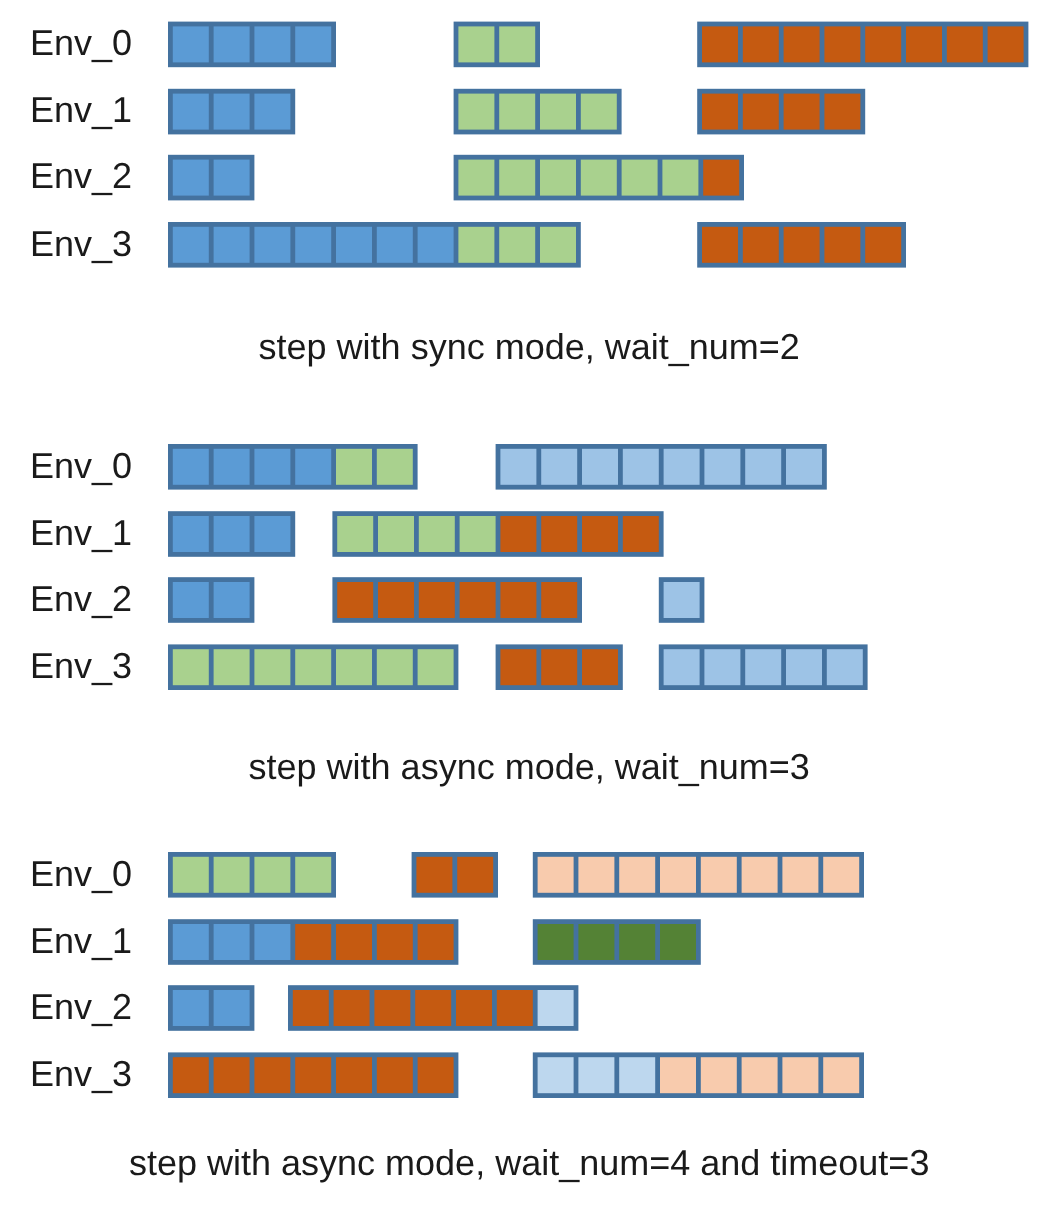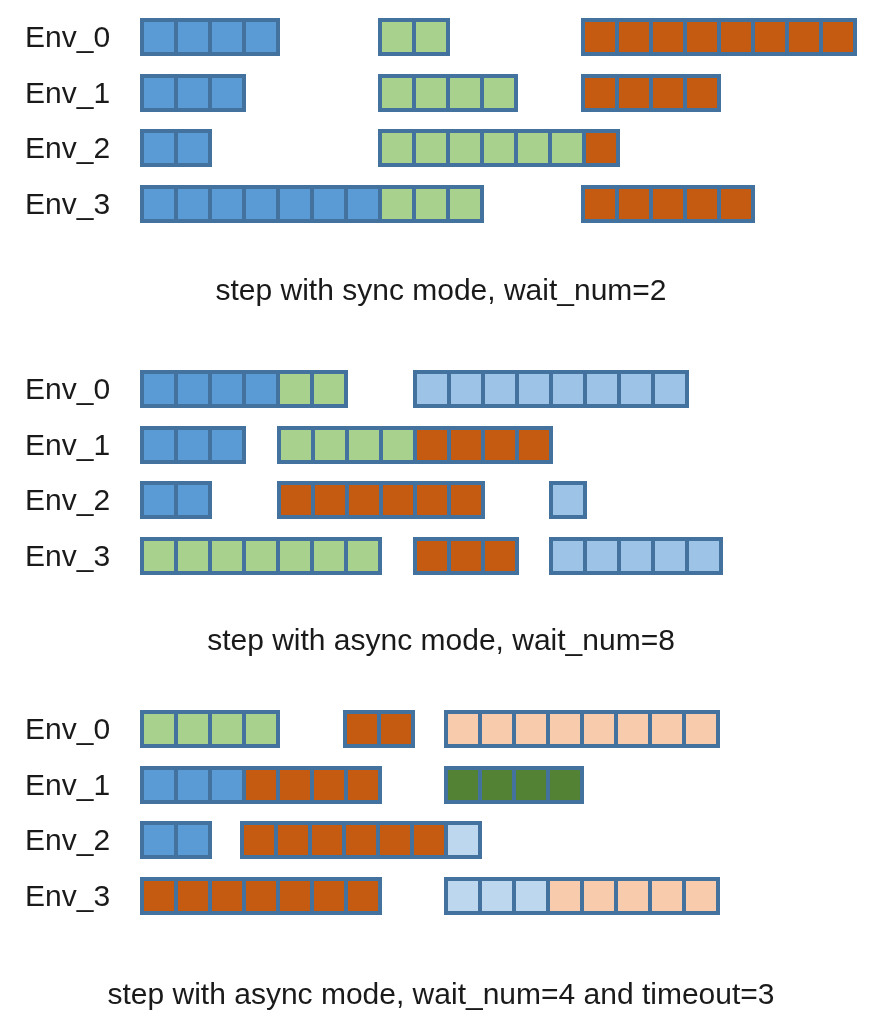--- a/index.html
+++ b/index.html
@@ -28,41 +28,41 @@
     left: 0;
     width: 882px;
     text-align: center;
     font-size: 30px;
     line-height: 36px;
     color: #1a1a1a;
     white-space: nowrap;
   }
   .caption-1 { top: 272px; }
   .caption-2 { top: 622px; }
-  .caption-3 { top: 976px; }
+  .caption-3 { top: 952px; }
   .bar {
     position: absolute;
     display: flex;
     gap: 4px;
     padding: 4px;
     box-sizing: border-box;
     height: 38px;
   }
   .cell {
     width: 30px;
     height: 30px;
     flex: 0 0 30px;
   }
 </style>
 </head>
 <body>
 
 <div id="canvas">
   <div class="caption caption-1">step with sync mode, wait_num=2</div>
-  <div class="caption caption-2">step with async mode, wait_num=8</div>
+  <div class="caption caption-2">step with async mode, wait_num=3</div>
   <div class="caption caption-3">step with async mode, wait_num=4 and timeout=3</div>
 <div class="env-label" style="top: 20px;">Env_0</div>
     <div class="bar" style="left: 140px; top: 18px; background: rgb(68, 114, 159);">
       <div class="cell" style="background: rgb(91, 155, 213);"></div>
       <div class="cell" style="background: rgb(91, 155, 213);"></div>
       <div class="cell" style="background: rgb(91, 155, 213);"></div>
       <div class="cell" style="background: rgb(91, 155, 213);"></div>
     </div>
     <div class="bar" style="left: 378px; top: 18px; background: rgb(68, 114, 159);">
       <div class="cell" style="background: rgb(169, 209, 142);"></div>

